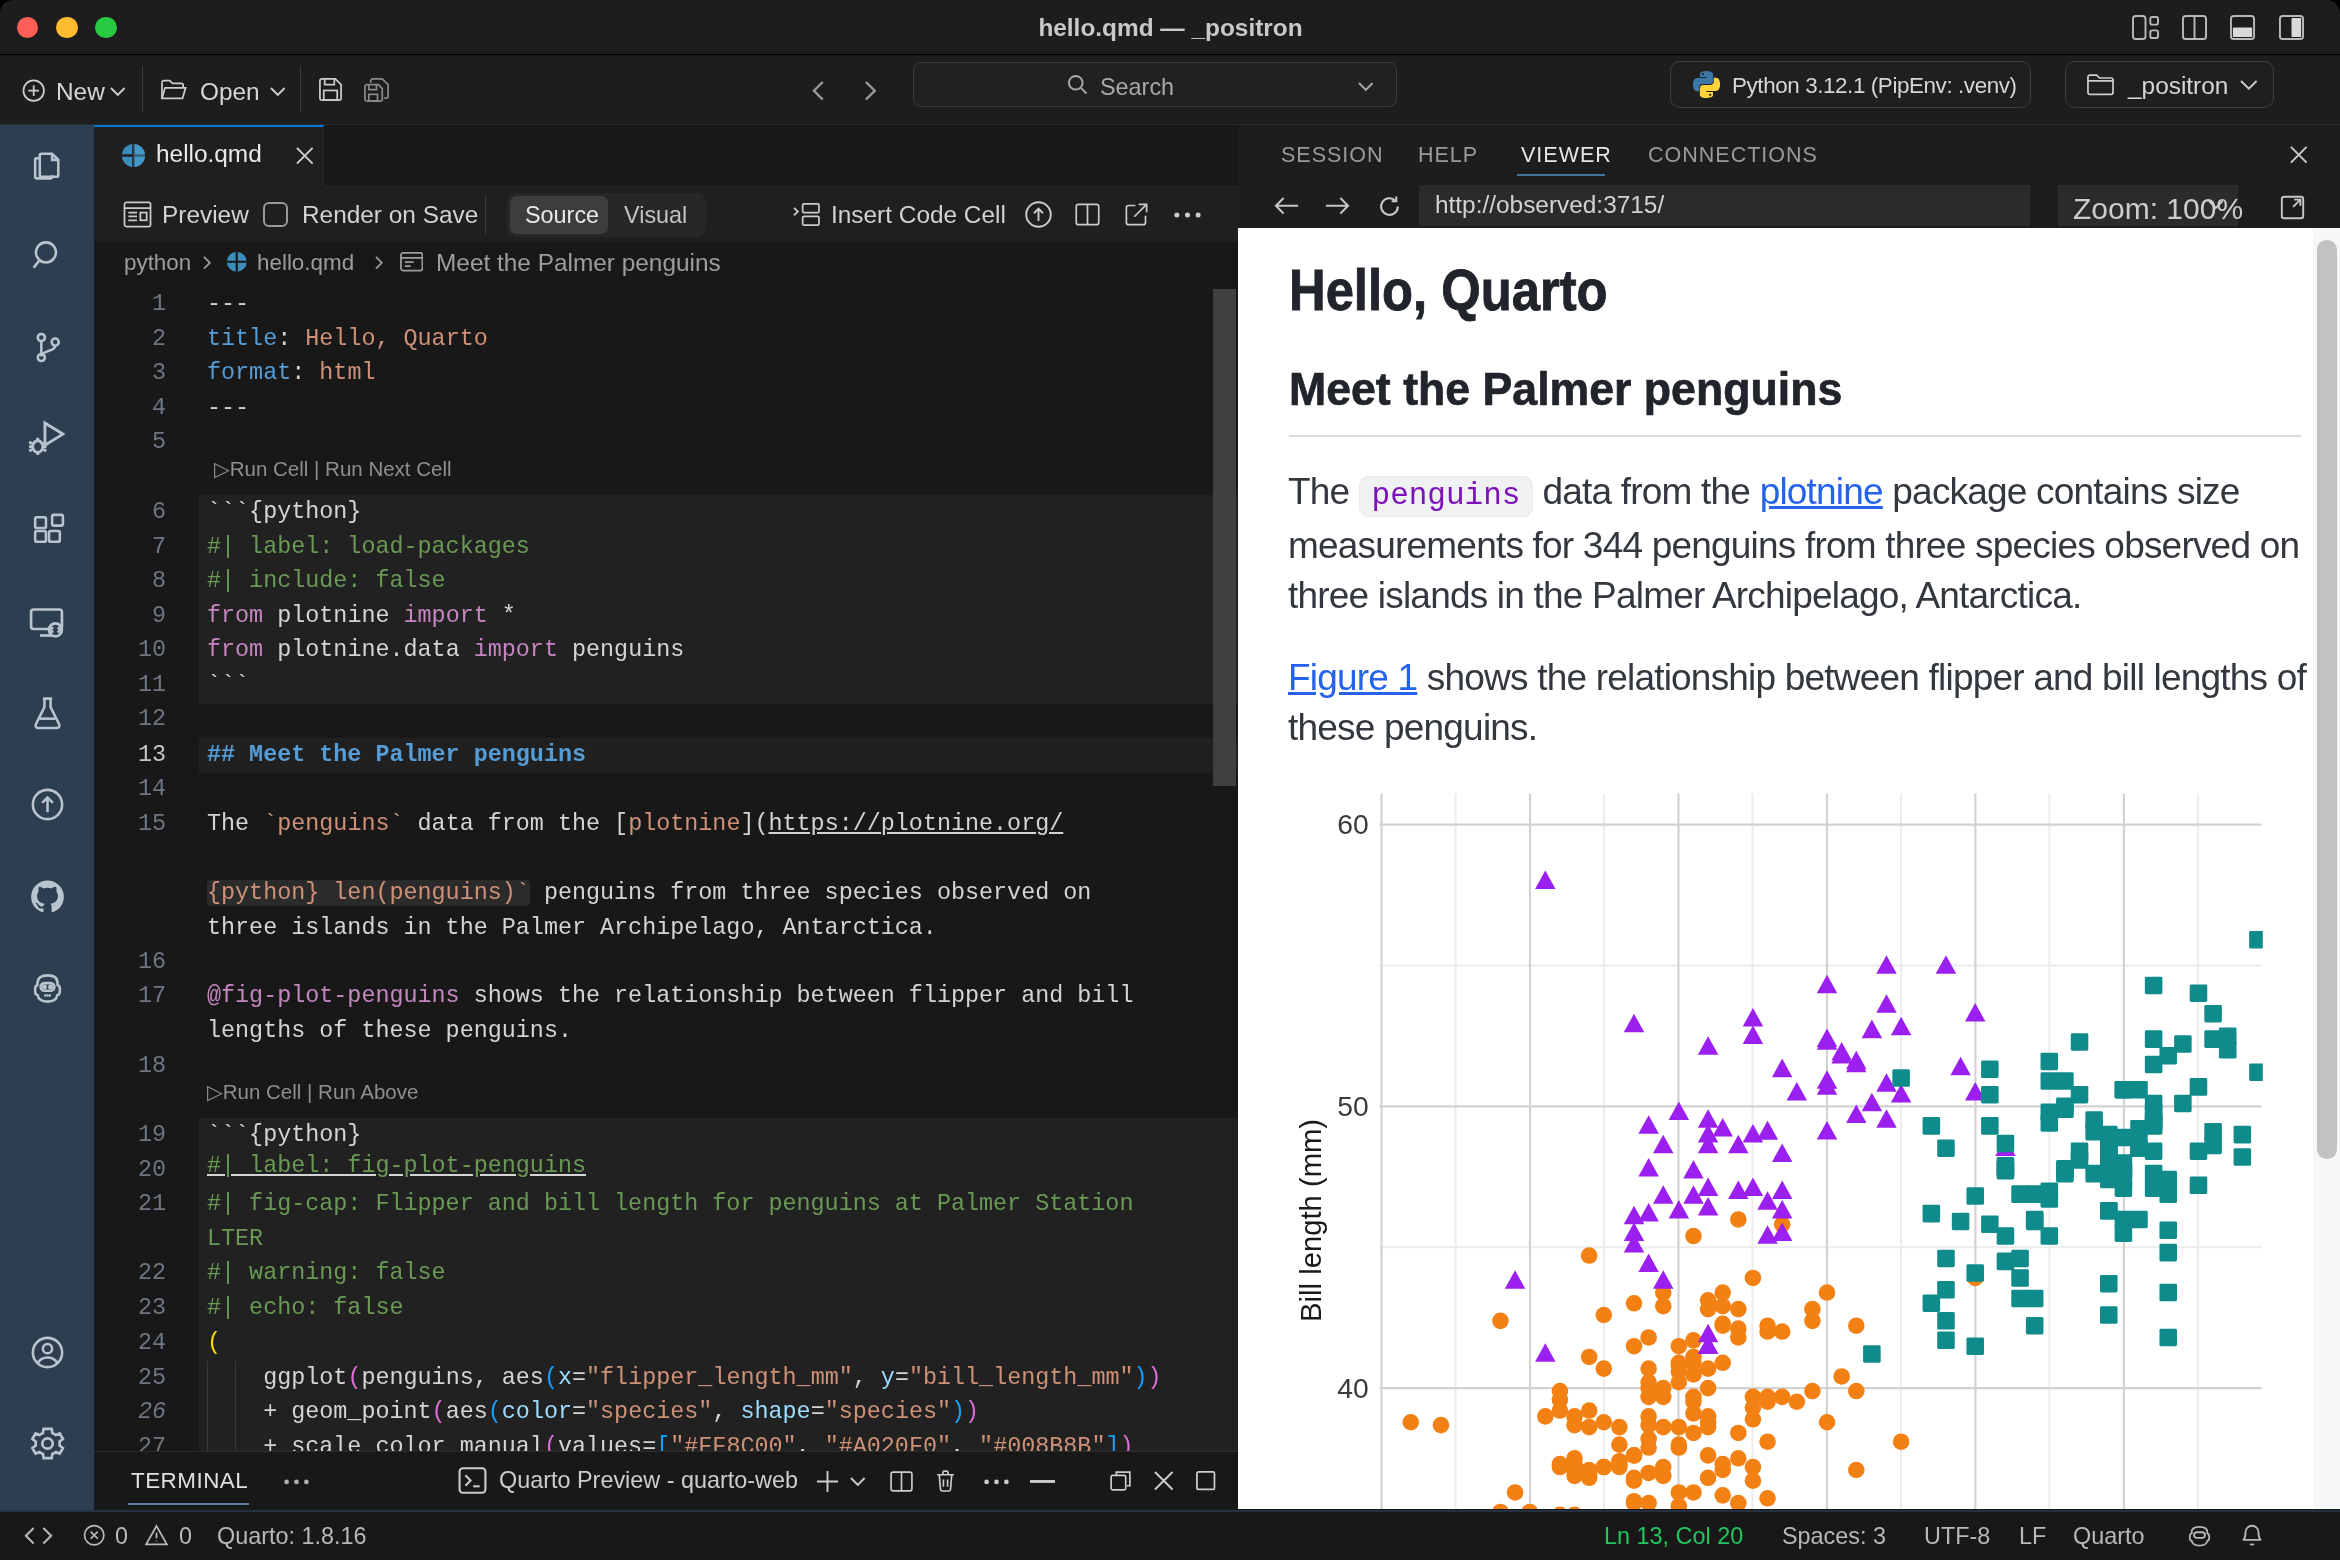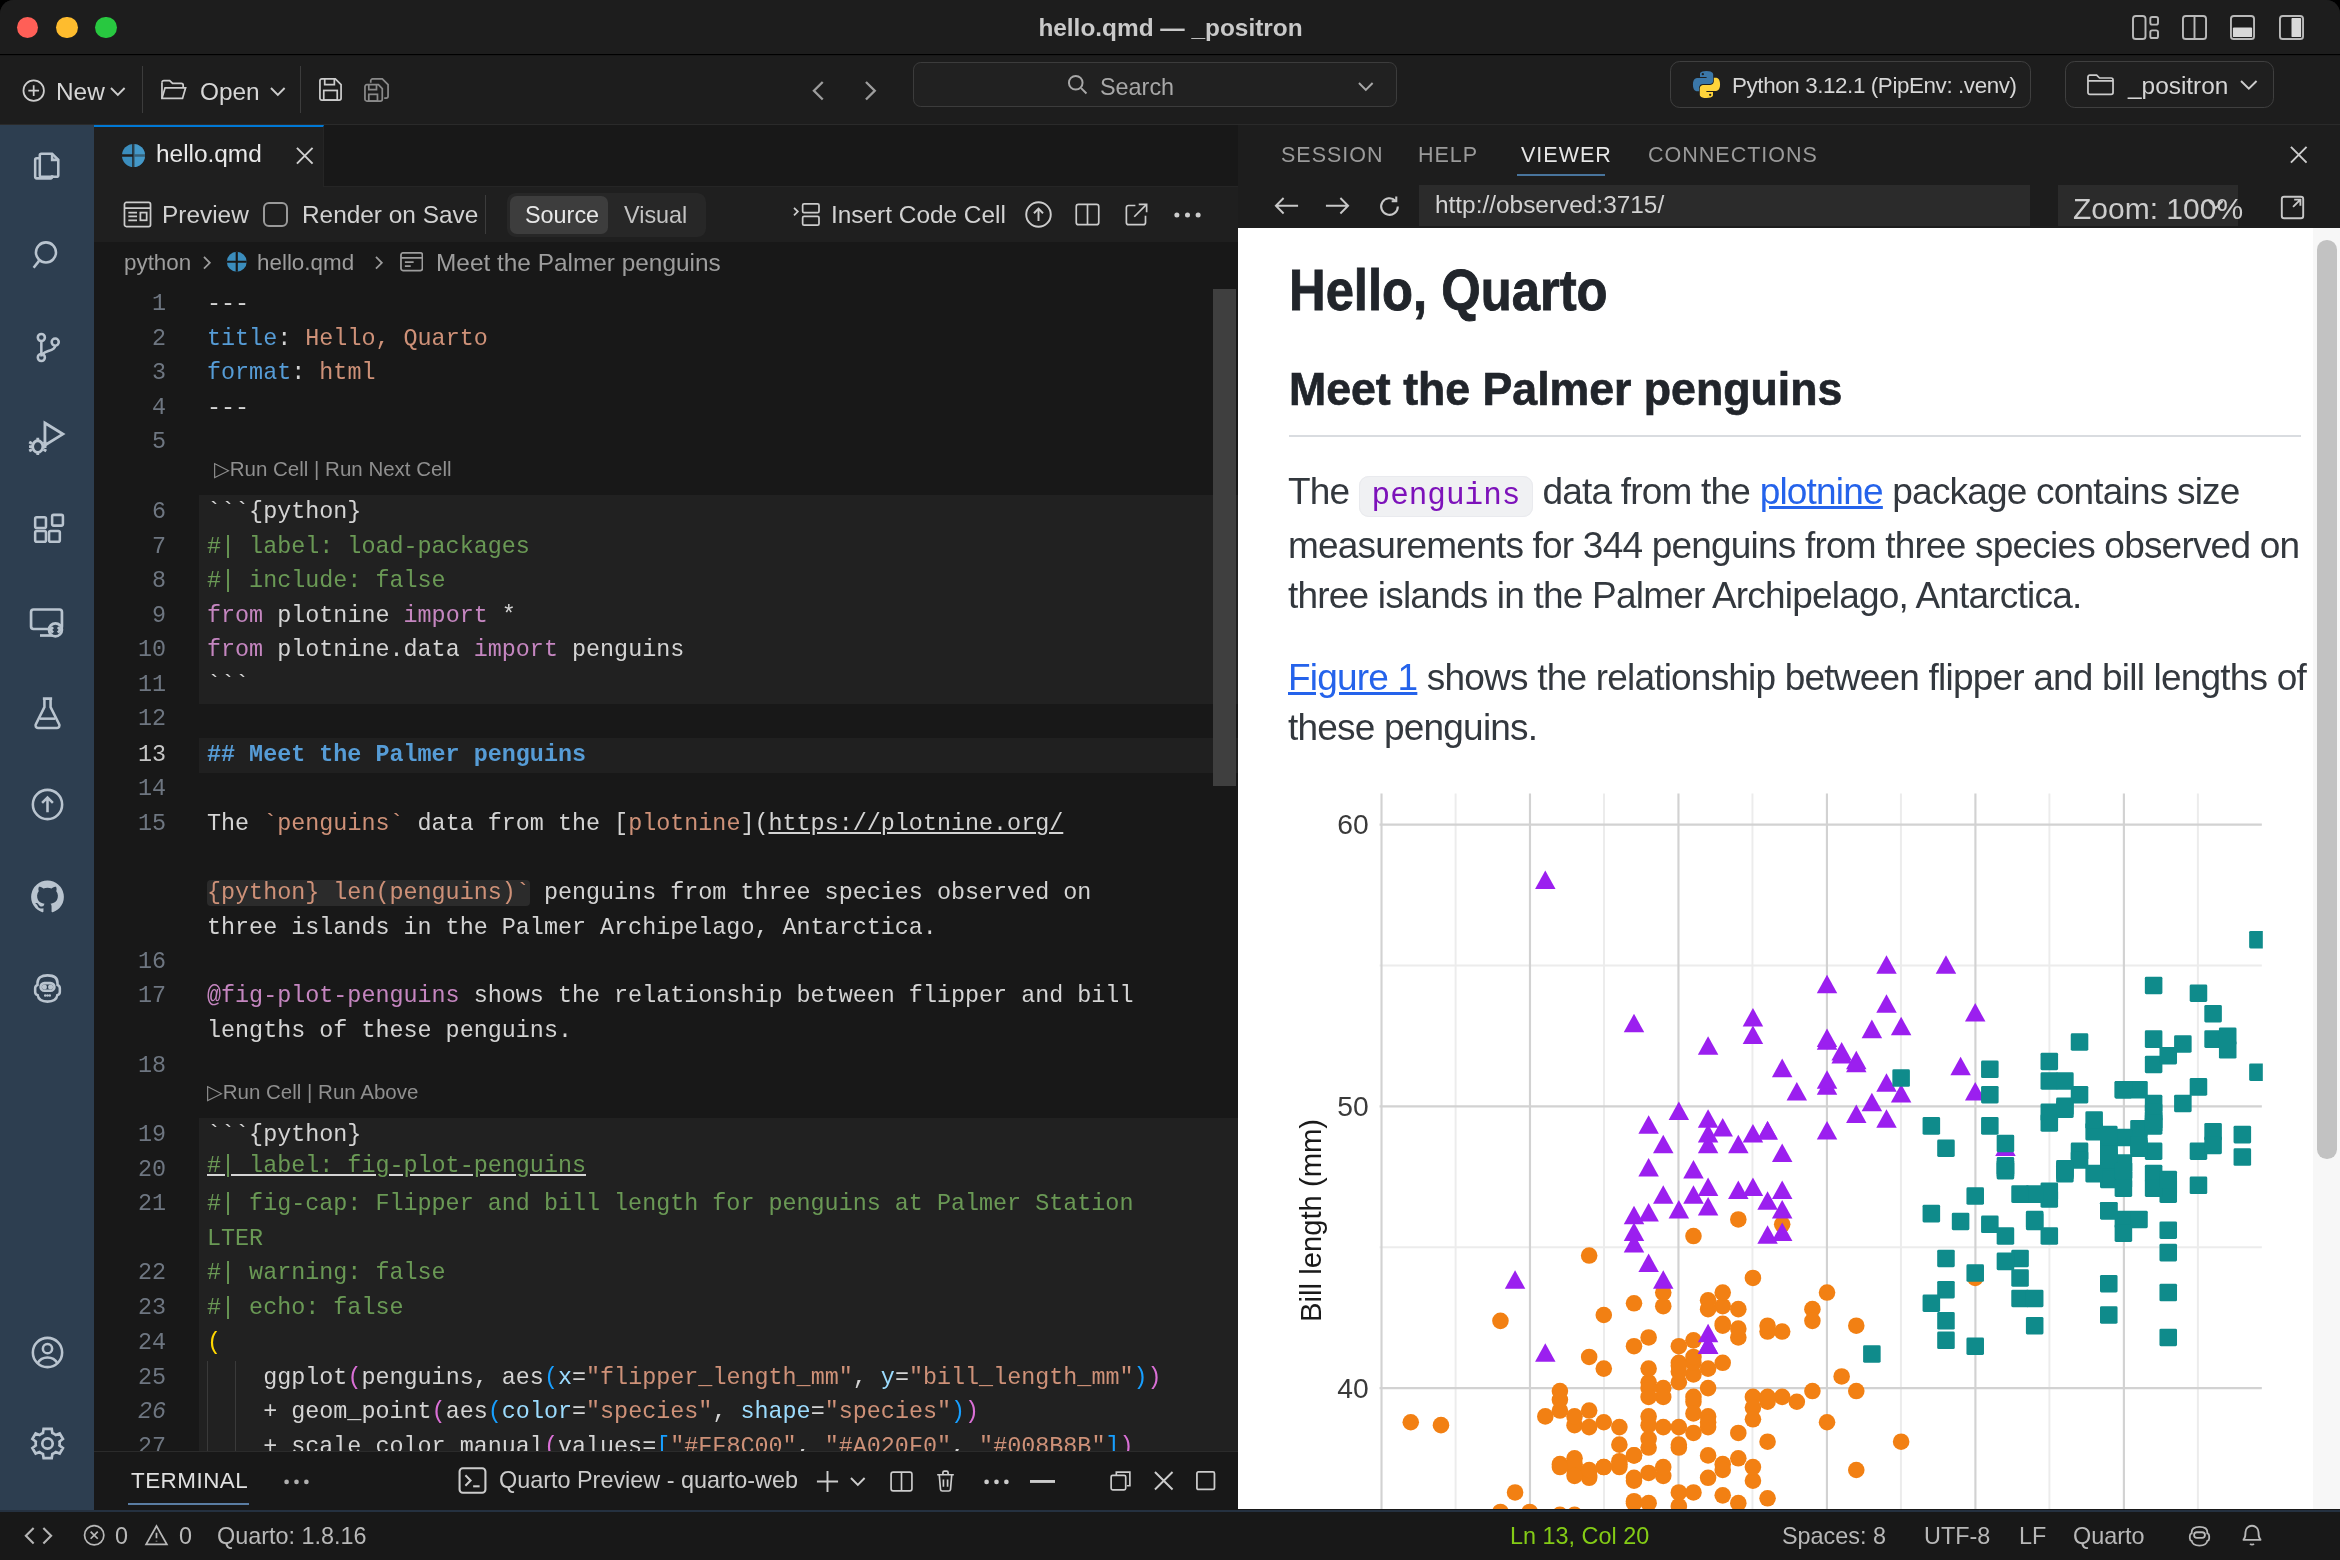--- a/index.html
+++ b/index.html
@@ -781,22 +781,22 @@
     <circle cx="12" cy="12" r="9.5"></circle>
       <path d="M8.5 8.5l7 7M15.5 8.5l-7 7"></path>
   </svg>
   <div class="abs" style="left:115px;top:1523px;font-size:23.4px;color:#b8b8b8;">0</div>
   <svg class="abs" style="left:144px;top:1523px" width="25" height="24.4" viewBox="0 0 24 24" fill="none" stroke="#b8b8b8" stroke-width="1.7">
     <path d="M12 3L1.8 21h20.4z"></path>
       <path d="M12 9.5V15M12 17.5v.6"></path>
   </svg>
   <div class="abs" style="left:179px;top:1523px;font-size:23.4px;color:#b8b8b8;">0</div>
   <div class="abs" style="left:217px;top:1523px;font-size:23.4px;color:#b8b8b8;">Quarto: 1.8.16</div>
-  <div class="abs" style="left:1510px;top:1523px;font-size:23.4px;color:#84cc16;">Ln 13, Col 20</div>
-  <div class="abs" style="left:1782px;top:1523px;font-size:23.4px;color:#b8b8b8;">Spaces: 8</div>
+  <div class="abs" style="left:1604px;top:1523px;font-size:23.4px;color:#22c55e;">Ln 13, Col 20</div>
+  <div class="abs" style="left:1782px;top:1523px;font-size:23.4px;color:#b8b8b8;">Spaces: 3</div>
   <div class="abs" style="left:1924px;top:1523px;font-size:23.4px;color:#b8b8b8;">UTF-8</div>
   <div class="abs" style="left:2019px;top:1523px;font-size:23.4px;color:#b8b8b8;">LF</div>
   <div class="abs" style="left:2073px;top:1523px;font-size:23.4px;color:#b8b8b8;">Quarto</div>
   <svg class="abs" style="left:2185px;top:1522px" width="29" height="29" viewBox="0 0 24 24" fill="none" stroke="#b8b8b8" stroke-width="1.5">
     <path d="M5.5 8.5C5.5 5.5 8 4 12 4s6.5 1.5 6.5 4.5v1c.9.3 1.5 1.1 1.5 2v2.2a2 2 0 0 1-1.5 1.9c-.5 2.6-3 3.9-6.5 3.9s-6-1.3-6.5-3.9A2 2 0 0 1 4 13.7v-2.2c0-.9.6-1.7 1.5-2z"></path>
     <rect x="7.5" y="8.5" width="9" height="4.6" rx="2.3"></rect>
   </svg>
   <svg class="abs" style="left:2239px;top:1522px" width="26" height="26" viewBox="0 0 24 24" fill="none" stroke="#b8b8b8" stroke-width="1.7">
     <path d="M18 9.5a6 6 0 1 0-12 0c0 6.5-2.5 7-2.5 7h17s-2.5-.5-2.5-7"></path>
       <path d="M10.3 20a2 2 0 0 0 3.4 0"></path>

